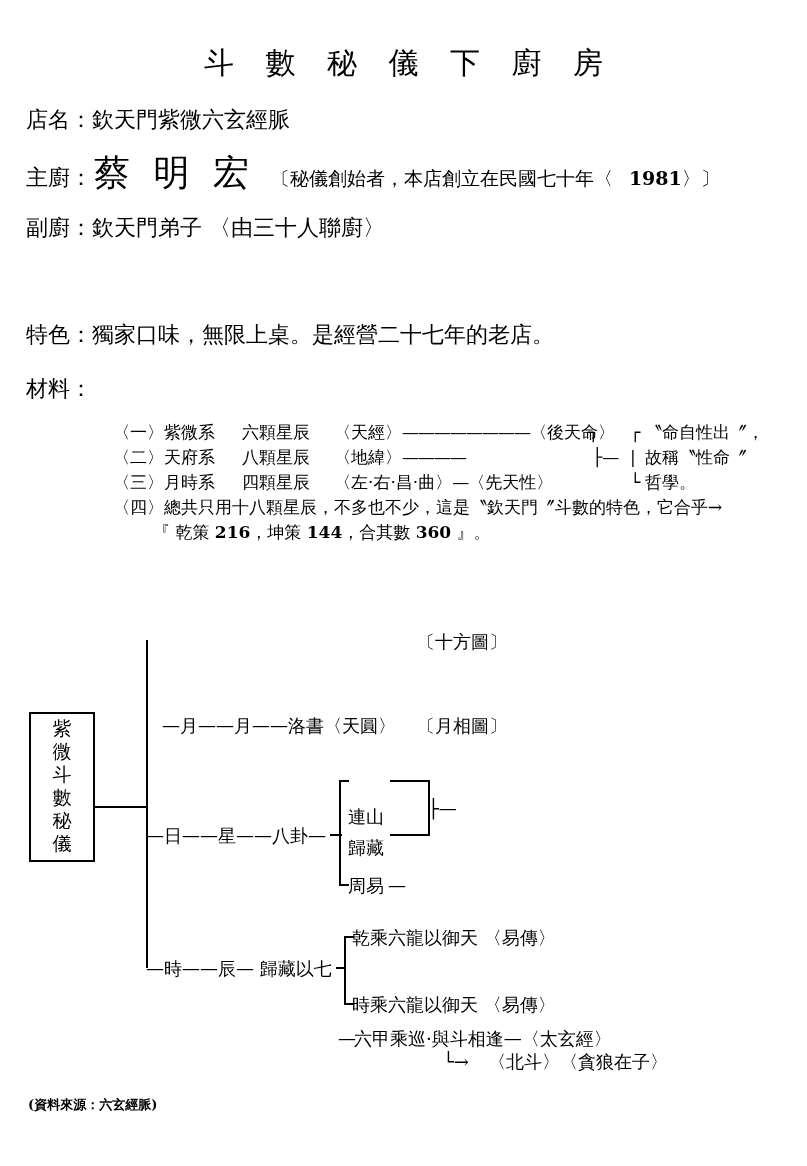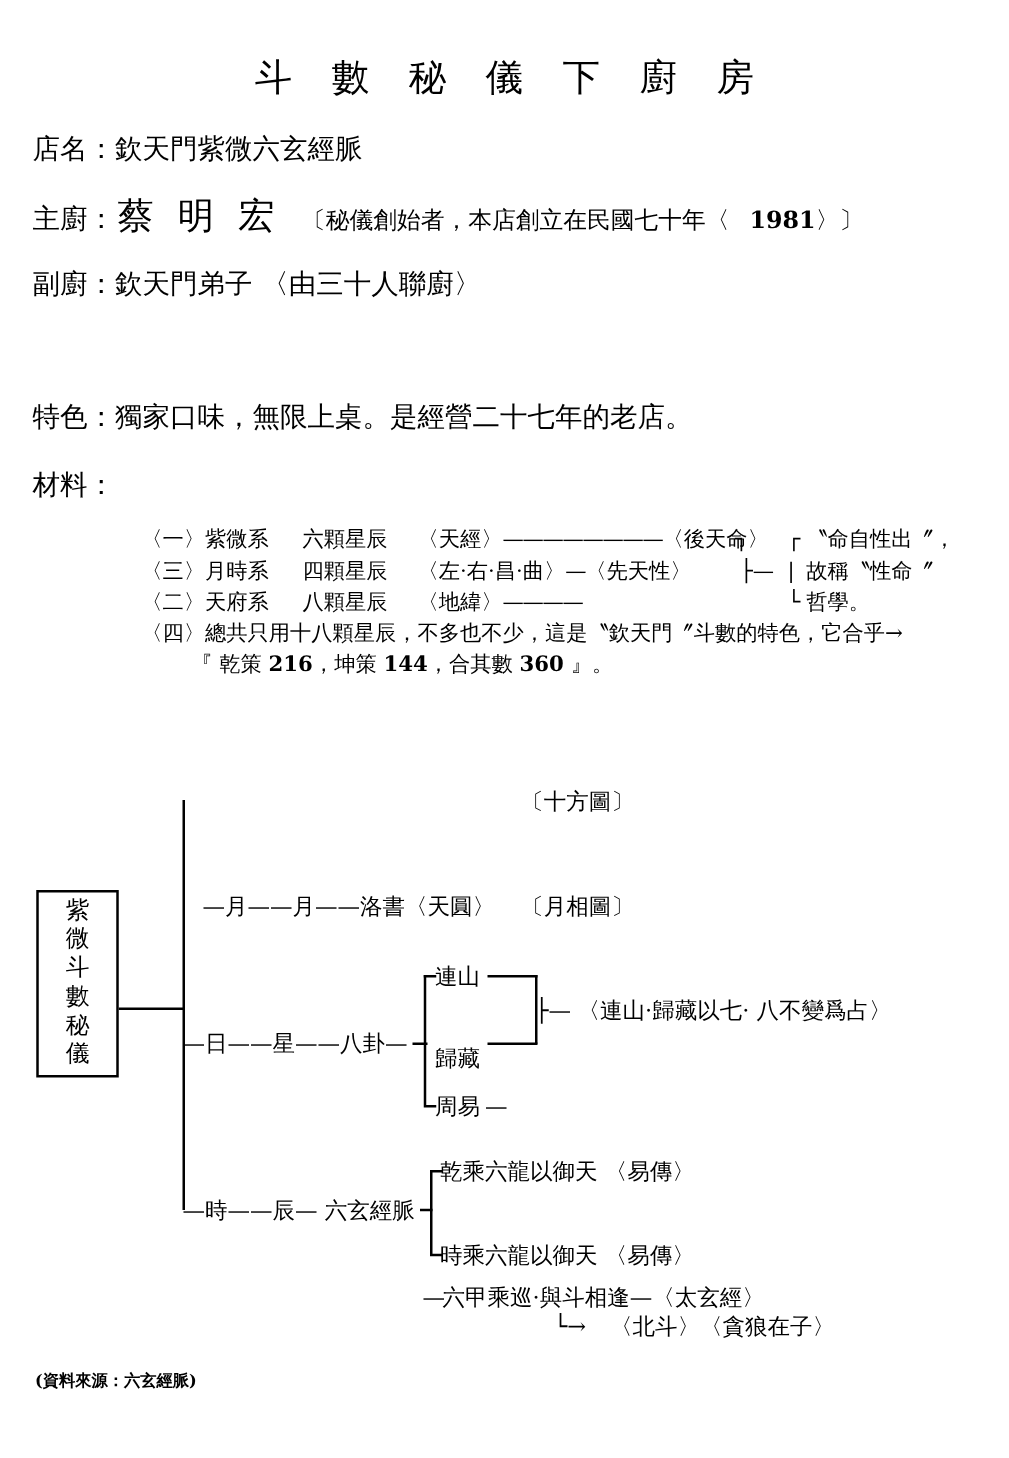--- a/index.html
+++ b/index.html
@@ -39,24 +39,23 @@
   
   .info-row {
     position: absolute;
     left: 26px;
     font-size: 22px;
     line-height: 30px;
     white-space: nowrap;
   }
   .info-row .lbl { font-size: 22px; }
   .info-row .big-name {
-    font-size: 29px;
+    font-size: 36px;
     letter-spacing: 6px;
     padding-left: 2px;
-    font-family: Liberation Serif, serif;
   }
   .info-row .note {
     font-size: 19px;
     padding-left: 16px;
   }
   .info-row .note-b { font-weight: bold; }
 
   #row-shop   { top: 105px; }
   #row-chef   { top: 158px; }
   #row-sous   { top: 213px; }
@@ -160,25 +159,25 @@
     <span class="lbl">材料：</span>
   </div>
 
   <div class="mat-list">
 
     <div class="mat-line">
       <span>〈一〉</span><span class="col-sys">紫微系</span><span class="col-stars">六顆星辰</span><span>〈天經〉</span><span class="rule">————————</span><span>〈後天命〉</span>
     </div>
 
     <div class="mat-line">
+      <span>〈二〉</span><span class="col-sys">天府系</span><span class="col-stars">八顆星辰</span><span>〈地緯〉</span><span class="rule">————</span>
+    </div>
+
+    <div class="mat-line">
       <span>〈三〉</span><span class="col-sys">月時系</span><span class="col-stars">四顆星辰</span><span>〈左·右·昌·曲〉</span><span class="rule">—</span><span>〈先天性〉</span>
-    </div>
-
-    <div class="mat-line">
-      <span>〈二〉</span><span class="col-sys">天府系</span><span class="col-stars">八顆星辰</span><span>〈地緯〉</span><span class="rule">————</span>
     </div>
 
     <div class="mat-line">
       <span>〈四〉</span><span>總共只用十八顆星辰，不多也不少，這是〝欽天門〞斗數的特色，它合乎→</span>
     </div>
 
     <div class="mat-line mat-ind">
       <span>『 乾策 </span><span class="bold-num">216</span><span>，坤策 </span><span class="bold-num">144</span><span>，合其數 </span><span class="bold-num">360</span><span> 』。</span>
     </div>
 
@@ -211,35 +210,34 @@
 
   <div class="dg" style="left:146px; top:715px;padding-left:16px;">—月——月——洛書〈天圓〉</div>
   <div class="dg" style="left:417px; top:715px;">〔月相圖〕</div>
 
   <div class="dg" style="left:146px; top:825px;">—日——星——八卦—</div>
 
   <div class="ln-v" style="left:339px; top:780px; height:104px;"></div>
   <div class="ln-h" style="left:330px; top:834px; width:12px;"></div>
 
   <div class="ln-h" style="left:339px; top:780px; width:10px;"></div>
-  <div class="dg" style="left:348px; top:771px;text-align:right;">連山</div>
+  <div class="dg" style="left:348px; top:806px;text-align:right;">連山</div>
 
   <div class="dg" style="left:348px; top:825px;margin-top:12px;">歸藏</div>
 
   <div class="ln-h" style="left:339px; top:884px; width:10px;"></div>
   <div class="dg" style="left:348px; top:875px;">周易</div>
   <div class="dg" style="left:388px; top:875px;">—</div>
 
   <div class="ln-h" style="left:390px; top:780px; width:40px;"></div>
   <div class="ln-v" style="left:428px; top:780px; height:55px;"></div>
   <div class="ln-h" style="left:390px; top:834px; width:40px;"></div>
   <div class="dg" style="left:428px; top:798px;">├—</div>
-  <div class="dg" style="left:462px; top:798px;">〈連山·歸藏以七· 八不變爲占〉</div>
-
-  <div class="dg" style="left:146px; top:958px;">—時——辰— 六玄經脈</div>
+
+  <div class="dg" style="left:146px; top:958px;">—時——辰— 歸藏以七</div>
 
   <div class="ln-v" style="left:344px; top:936px; height:68px;"></div>
   <div class="ln-h" style="left:344px; top:936px; width:10px;"></div>
   <div class="ln-h" style="left:336px; top:967px; width:10px;"></div>
   <div class="ln-h" style="left:344px; top:1003px; width:10px;"></div>
   <div class="dg" style="left:352px; top:927px;">乾乘六龍以御天 〈易傳〉</div>
   <div class="dg" style="left:352px; top:994px;">時乘六龍以御天 〈易傳〉</div>
 
   <div class="dg" style="left:338px; top:1028px;">—</div>
   <div class="dg" style="left:354px; top:1028px;">六甲乘巡·與斗相逢—〈太玄經〉</div>

